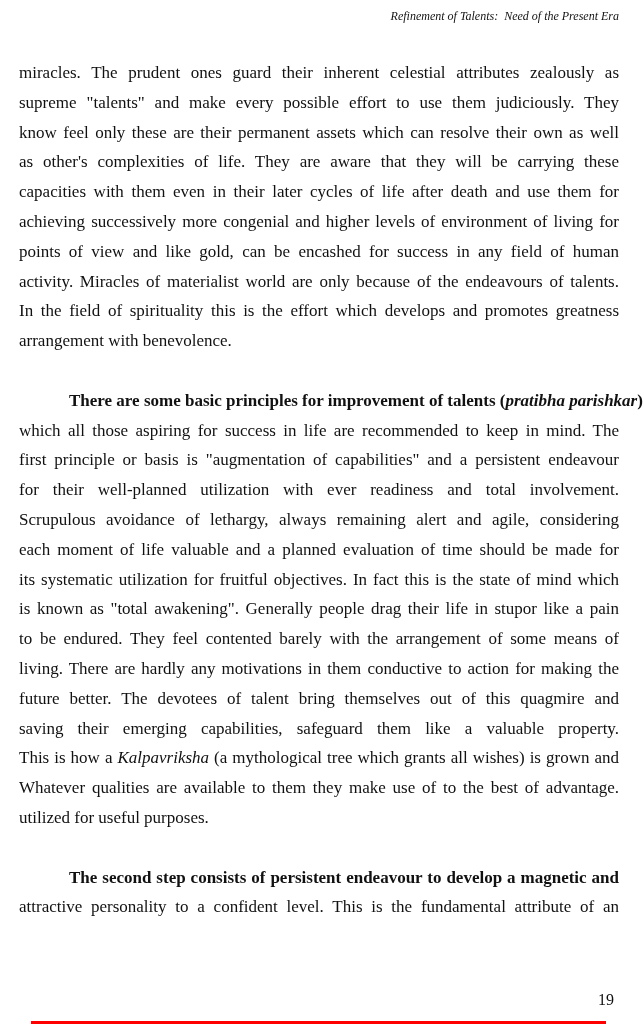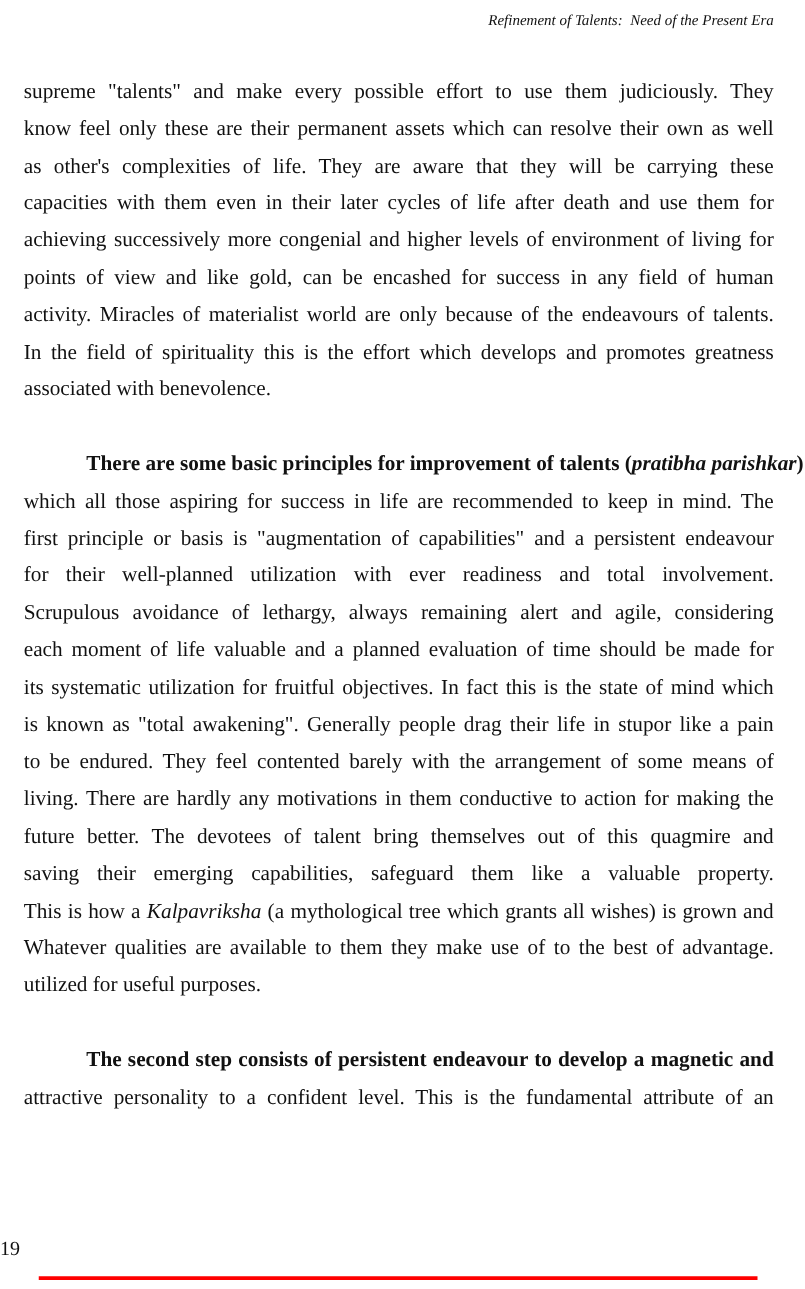--- a/index.html
+++ b/index.html
@@ -7,41 +7,42 @@
          font-family: "Liberation Serif", serif; color: #111; }
   .running-header { position: absolute; top: 9px; right: 25px; font-style: italic;
          font-size: 12px; white-space: pre; color: #111; }
   .page-body { position: absolute; left: 19px; top: 58px; width: 600px; }
   .line { display: block; height: 29.8px; line-height: 29.8px; font-size: 17px;
           text-align: justify; text-align-last: justify; white-space: nowrap; }
   .line.last { text-align-last: left; }
   .line.indent { padding-left: 50px; font-weight: bold; }
   .gap { height: 29.8px; }
   .line i { font-style: italic; }
-  .page-number { position: absolute; top: 991px; left: 0; width: 614px; text-align: left;
+  .page-number { position: absolute; top: 991px; left: 0; width: 614px; text-align: right;
          font-size: 16px; }
   .footer-rule { position: absolute; top: 1021px; left: 31px; width: 575px; height: 3px;
          background: #ff0000; }
 </style>
 </head>
 <body>
 
 <div class="running-header">Refinement of Talents:  Need of the Present Era</div>
 
 <div class="page-body">
   <div>
+    <span class="line">miracles. The prudent ones guard their inherent celestial attributes zealously as</span>
     <span class="line">supreme "talents" and make every possible effort to use them judiciously. They</span>
     <span class="line">know feel only these are their permanent assets which can resolve their own as well</span>
     <span class="line">as other's complexities of life. They are aware that they will be carrying these</span>
     <span class="line">capacities with them even in their later cycles of life after death and use them for</span>
     <span class="line">achieving successively more congenial and higher levels of environment of living for</span>
     <span class="line">points of view and like gold, can be encashed for success in any field of human</span>
     <span class="line">activity. Miracles of materialist world are only because of the endeavours of talents.</span>
     <span class="line">In the field of spirituality this is the effort which develops and promotes greatness</span>
-    <span class="line last">associated with benevolence.</span>
+    <span class="line last">arrangement with benevolence.</span>
   </div>
   <div class="gap"></div>
   <div>
     <span class="line indent"><span>There are some basic principles for improvement of talents (</span><i>pratibha parishkar</i><span>)</span></span>
     <span class="line">which all those aspiring for success in life are recommended to keep in mind. The</span>
     <span class="line">first principle or basis is "augmentation of capabilities" and a persistent endeavour</span>
     <span class="line">for their well-planned utilization with ever readiness and total involvement.</span>
     <span class="line">Scrupulous avoidance of lethargy, always remaining alert and agile, considering</span>
     <span class="line">each moment of life valuable and a planned evaluation of time should be made for</span>
     <span class="line">its systematic utilization for fruitful objectives. In fact this is the state of mind which</span>

